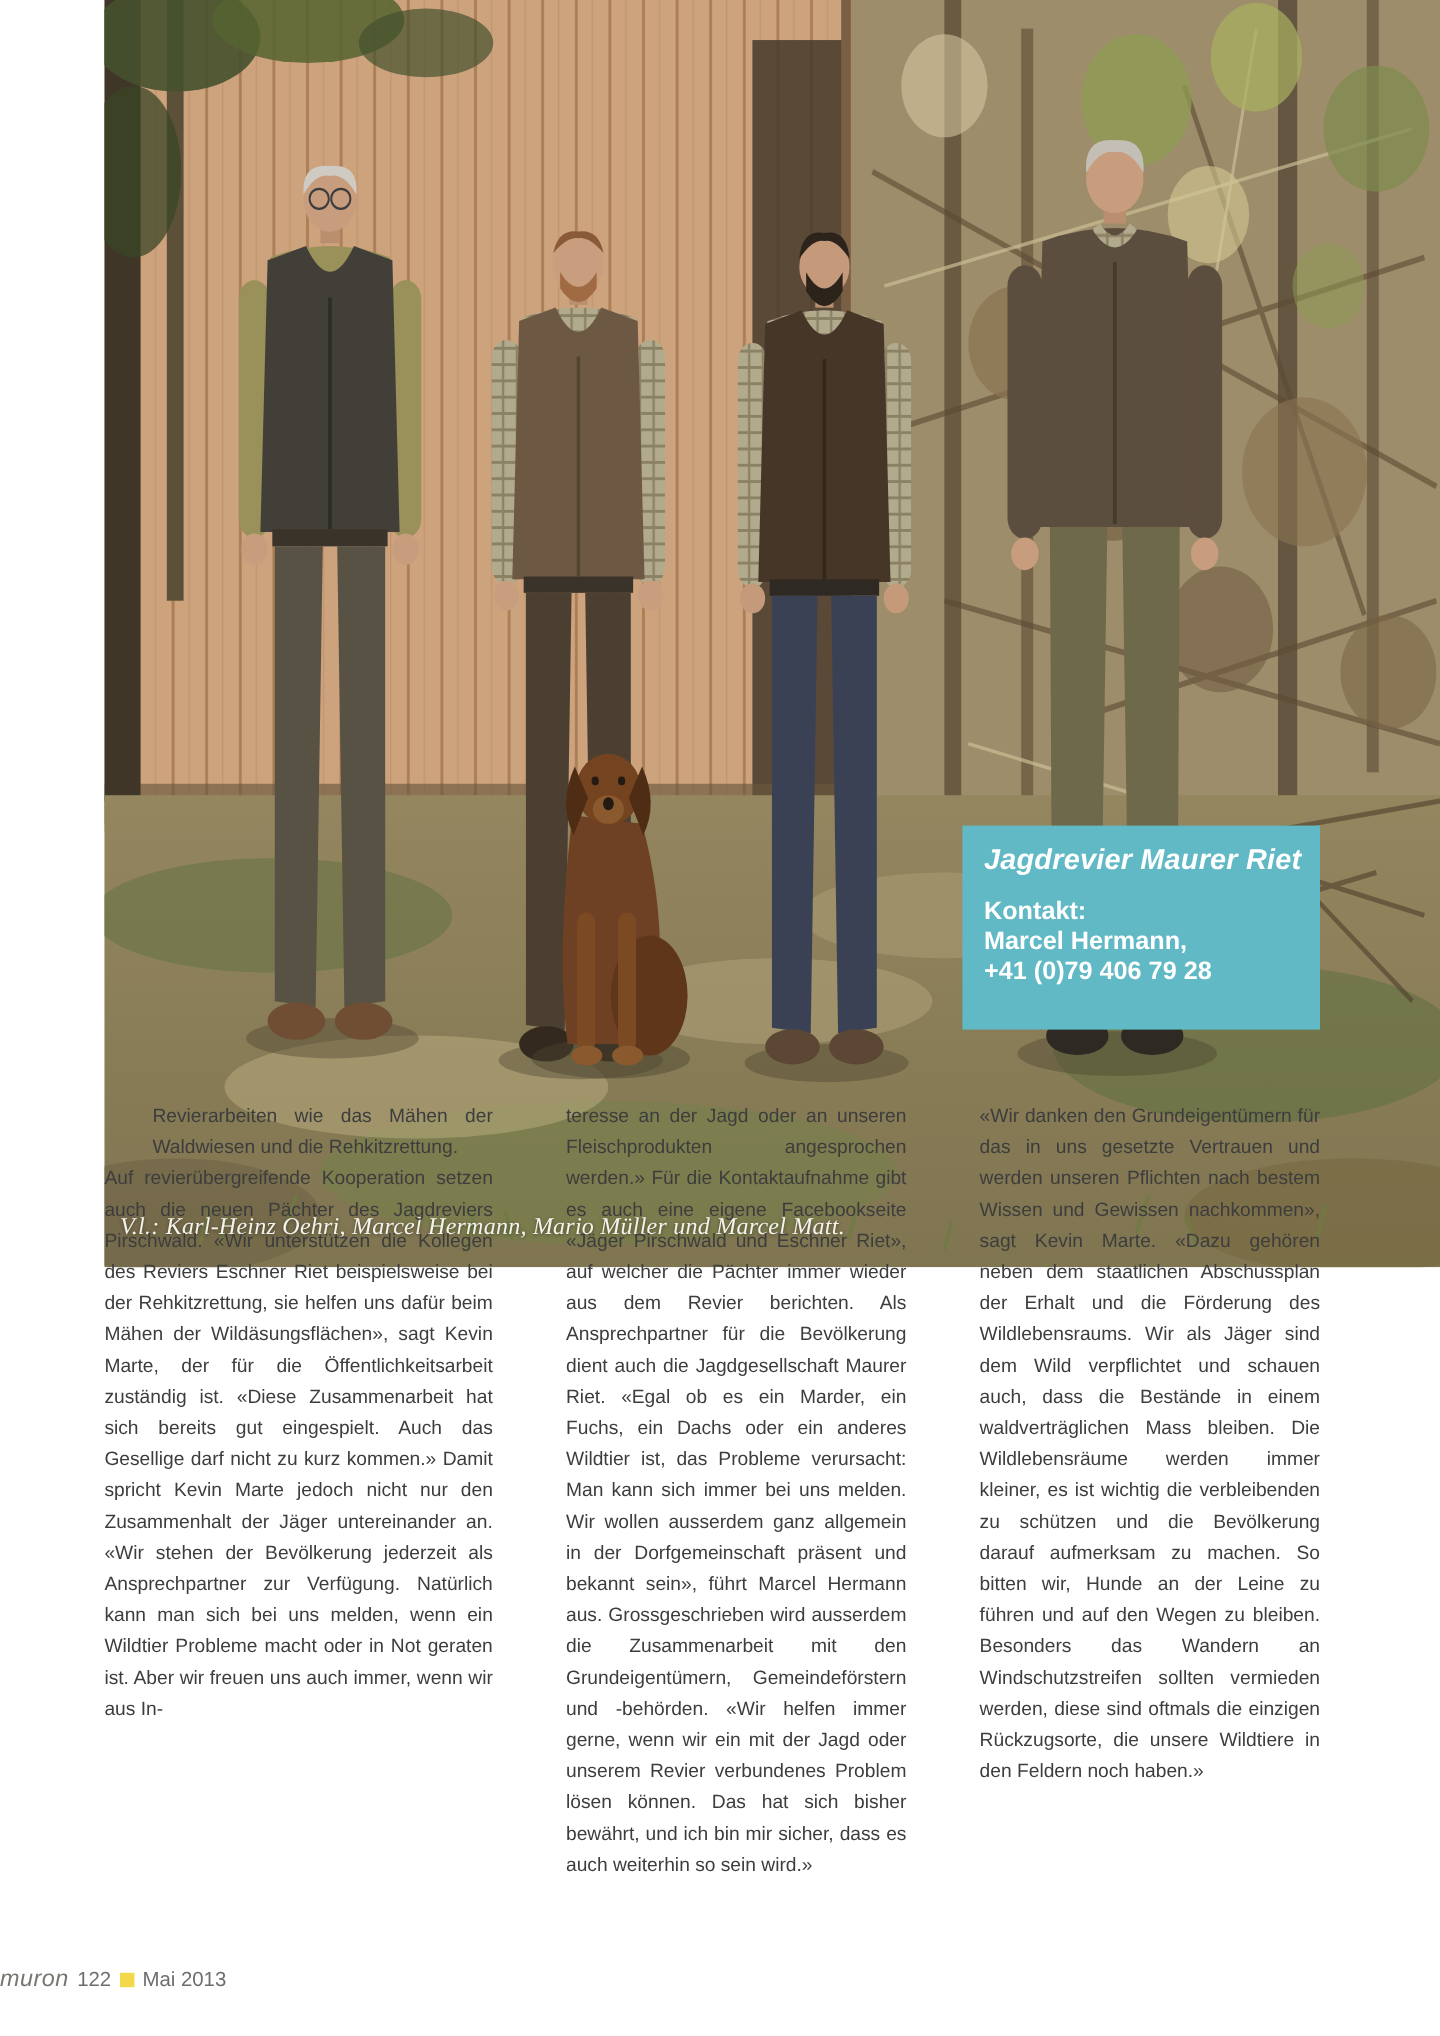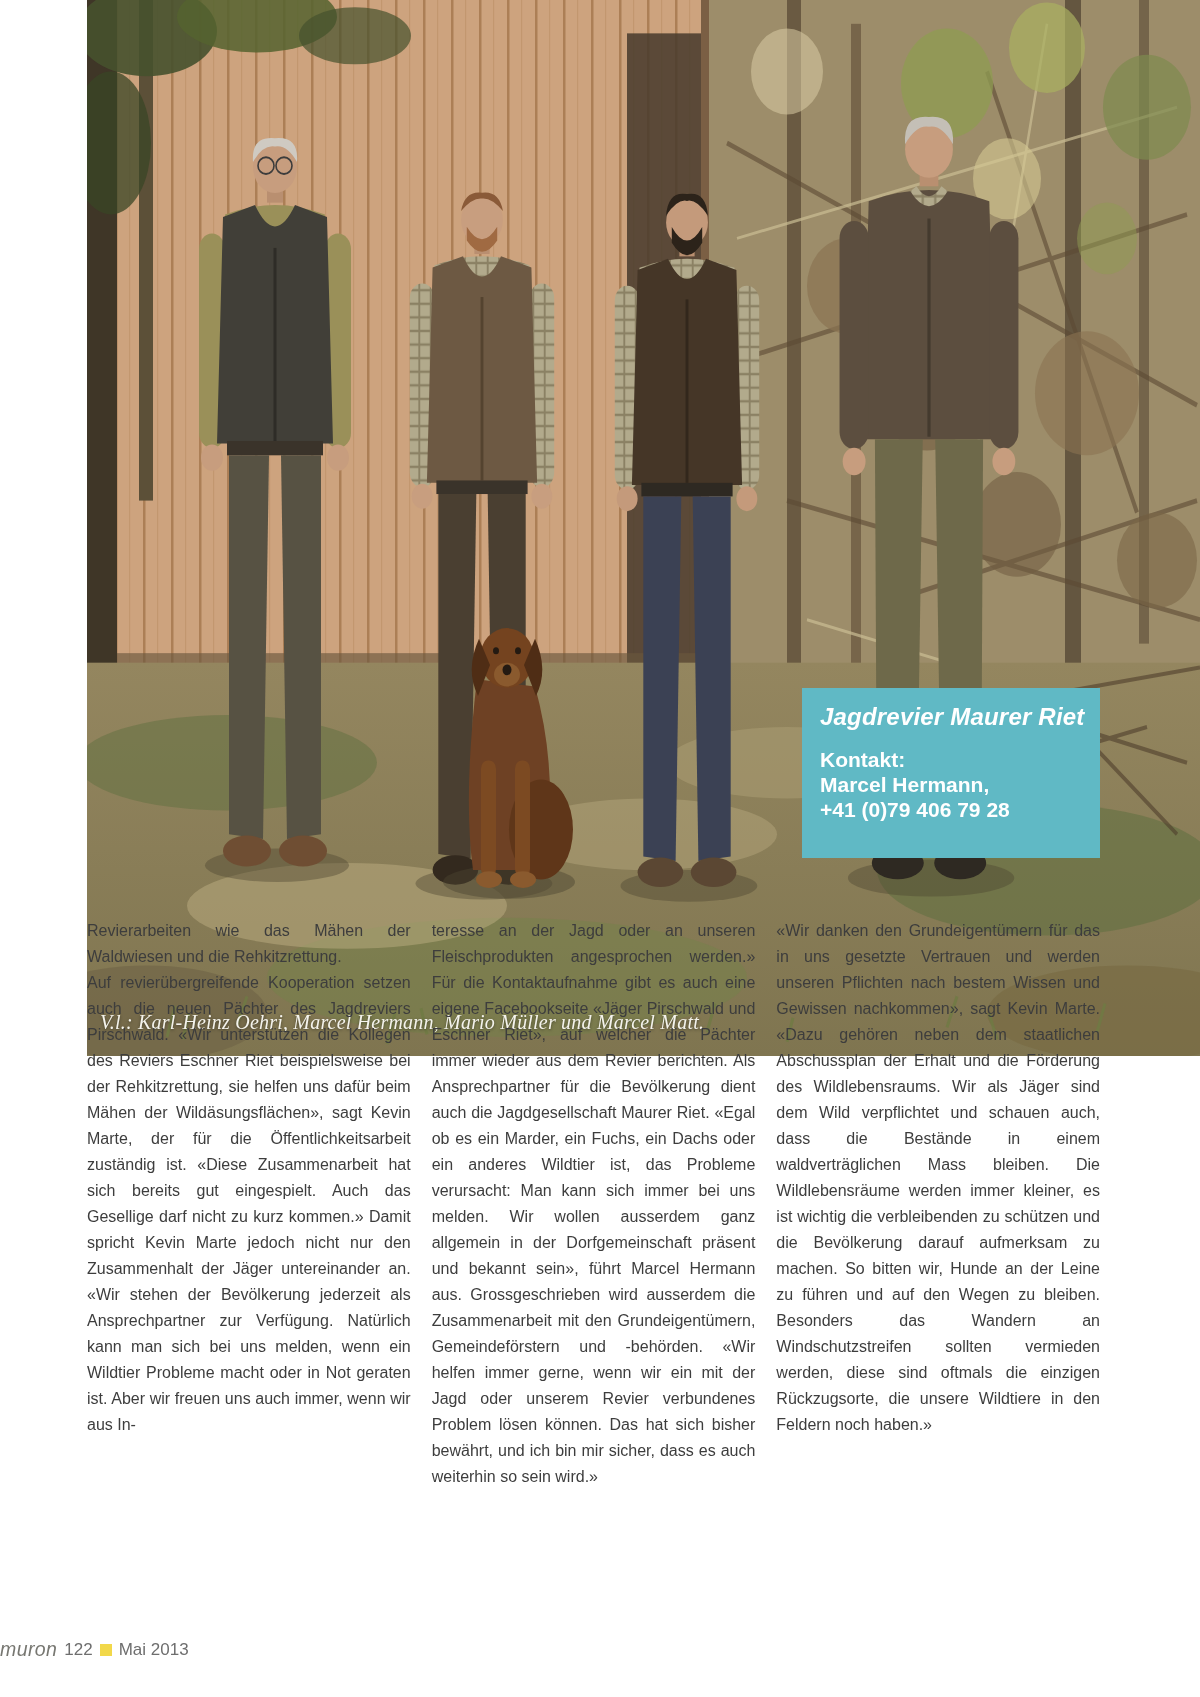--- a/index.html
+++ b/index.html
@@ -39,21 +39,21 @@
   }
   .col { flex:1; min-width:0; }
   .col p {
     margin:0; font-size:16px; line-height:26px; color:#3d3d3d;
     text-align:justify;
   }
   .col h3 {
     margin:26px 0 0 0; font-size:16.5px; line-height:26px;
     color:#1d1d1d; font-weight:bold; font-style:italic;
   }
-  .col > :first-child { margin-top:0; }
+  .col > :first-child { margin-top:0;margin-left:40px; }
 
   
   .footer {
     position:absolute; left:0; right:0; top:1638px;
     display:flex; justify-content:flex-start; align-items:center; gap:7px;
     color:#6e6e6e; font-size:17px;
   }
   .footer .muron { font-style:italic; font-size:19.5px; color:#777771; letter-spacing:.4px; }
   .footer .sq { width:12px; height:12px; background:#f2d84a; display:inline-block; }
 </style>

